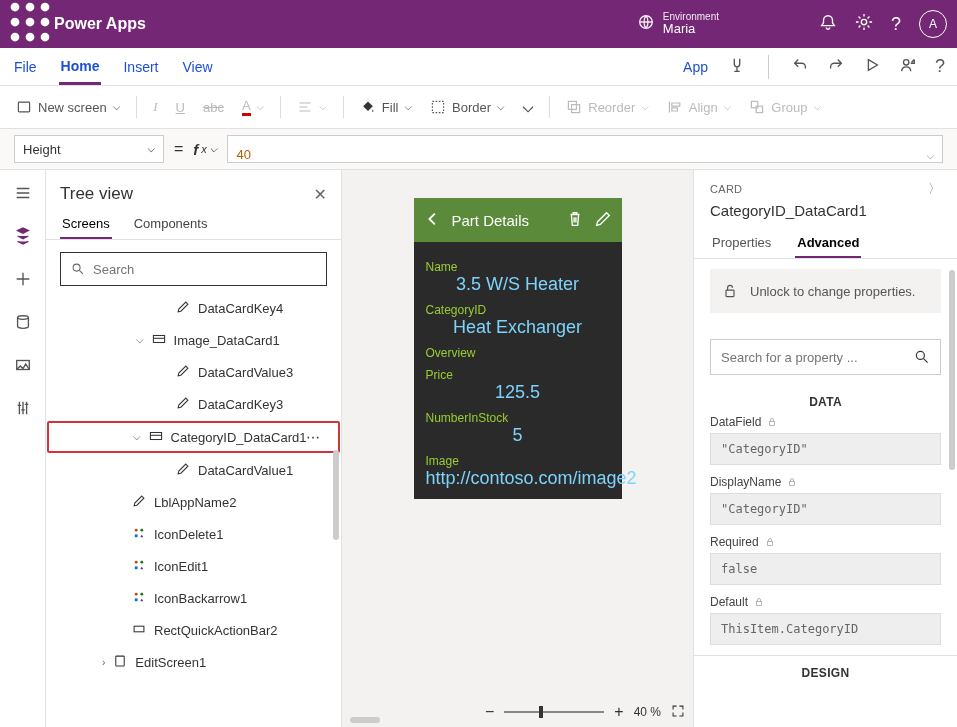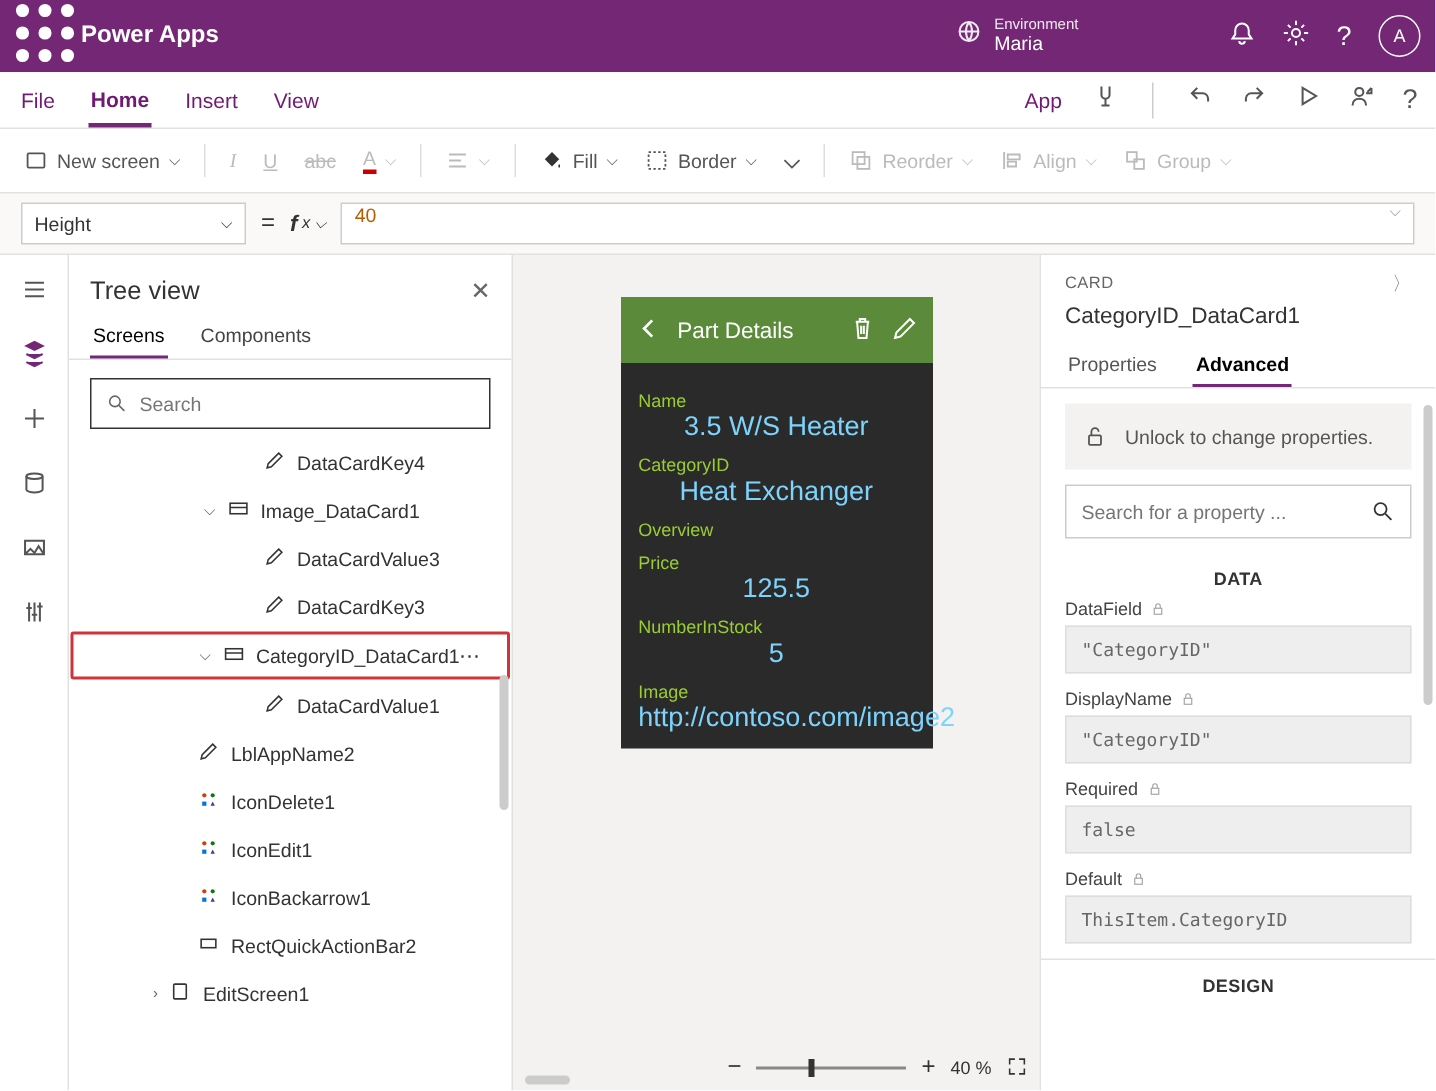--- a/index.html
+++ b/index.html
@@ -14,40 +14,40 @@
   .env-icon { font-size:16px; opacity:.9;}
   .env-text { line-height:1.1; }
   .env-label { font-size: 10px; opacity:.9; }
   .env-name { font-size: 13px; font-weight:400;}
   .top-icons { display:flex; align-items:center; gap:18px; }
   .top-icons > * { cursor:pointer; font-size:16px;}
   .avatar { width:28px;height:28px;border:1.5px solid #fff;border-radius:50%; display:flex;align-items:center;justify-content:center;font-size:12px;}
   
   
   .menu-bar { height: 38px; display:flex; align-items:center; padding: 0 12px; border-bottom: 1px solid #e1e1e1; gap: 20px;}
-  .menu-bar .item { padding: 8px 2px; cursor:pointer; font-size:14px; color:#701a75; }
+  .menu-bar .item { padding: 8px 2px; cursor:pointer; font-size:14px; color:#1d4ed8; }
   .menu-bar .active { font-weight:600; border-bottom: 3px solid #742774; margin-bottom:-1px;}
   .menu-right { display:flex; gap:18px; align-items:center; margin-left:auto; font-size:16px; color:#555;}
   .menu-right > * { cursor:pointer; }
   .menu-right svg {width:18px;height:18px;}
   .menu-sep { width:1px; height:24px; background:#ccc; margin:0 4px;}
   
   
   .toolbar { height: 42px; display:flex; align-items:center; padding:0 14px; gap:14px; font-size:13px; color:#555;}
   .tool-btn { display:flex; align-items:center; gap:6px; cursor:pointer; padding:4px 2px;}
   .tool-btn.disabled { color:#bbb; cursor:default;}
   .tool-btn svg{width:16px;height:16px;}
   .divider { width:1px; height:22px; background:#ddd;}
   
   
   .formula-bar { height: 42px; display:flex; align-items:center; padding:0 14px; gap:10px; border-top:1px solid #e1e1e1;border-bottom:1px solid #e1e1e1; background:#faf9f8;}
   .prop-select { width:150px; height:28px; border:1px solid #ccc; padding:0 8px; font-size:13px; background:#fff; display:flex;align-items:center;justify-content:space-between;cursor:pointer;}
   .equals { font-size:16px;}
   .fx { font-style:italic; font-family:serif; font-size:15px; display:flex;align-items:center;gap:3px; cursor:pointer;}
-  .formula-input { flex:1; height:28px; border:1px solid #ccc; padding:0 8px; display:flex;align-items:flex-start; background:#fff; color:#b35c00; font-size:13px; justify-content:space-between;}
+  .formula-input { flex:1; height:28px; border:1px solid #ccc; padding:0 8px; display:flex;align-items:flex-end; background:#fff; color:#b35c00; font-size:13px; justify-content:space-between;}
   
   
   .main { display:flex; height: calc(727px - 48px - 38px - 42px - 42px); }
   
   
   .rail { width: 46px; border-right:1px solid #e1e1e1; display:flex; flex-direction:column; align-items:center; gap:22px; padding-top:14px;}
   .rail > * { cursor:pointer; color:#555;}
   .rail .selected { color: #742774; }
   .rail svg{width:18px;height:18px;}
   
@@ -90,21 +90,21 @@
   
   
   .props { width:264px; border-left:1px solid #e1e1e1; display:flex; flex-direction:column; position:relative;}
   .card-hd { padding:10px 16px 4px; display:flex; justify-content:space-between; align-items:center;}
   .card-lbl { font-size:11px; color:#666; letter-spacing:.3px;}
   .card-name { padding:0 16px 10px; font-size:15px;}
   .prop-tabs { display:flex; gap:22px; padding:0 16px; border-bottom:1px solid #e1e1e1;}
   .prop-tabs .ptab{ padding:6px 2px; font-size:13px; cursor:pointer; color:#555;}
   .prop-tabs .active{ border-bottom:2px solid #742774; color:#000; font-weight:600;}
   
-  .unlock-bar { margin:10px 16px 0; background:#f3f2f1; padding:14px 12px; display:flex;align-items:flex-end;gap:12px;color:#555;}
+  .unlock-bar { margin:10px 16px 16px; background:#f3f2f1; padding:14px 12px; display:flex;align-items:flex-end;gap:12px;color:#555;}
   .prop-search { margin:10px 16px; height:36px; border:1px solid #ccc; display:flex;align-items:center; padding:0 10px; gap:8px;}
   .prop-search input{border:none;outline:none;flex:1;font-size:13px;color:#666;}
   
   .section-hd{ padding:10px 16px 6px; font-size:12px; font-weight:600; letter-spacing:.3px;text-align:center;}
   .prop-row { padding: 0 16px 10px; }
   .prop-label { font-size:12px; color:#444; display:flex;align-items:center;gap:6px; margin-bottom:4px;}
   .prop-label svg{width:10px;height:10px;opacity:.5;}
   .prop-input { width:100%; height:32px; background:#eee; border:1px solid #ddd; padding:0 10px; font-family:Consolas,monospace; font-size:12px; color:#666; display:flex;align-items:center;}
   .props-scrollbar{position:absolute;right:2px;top:100px;width:6px;height:200px;background:#ccc;border-radius:3px;}
   

